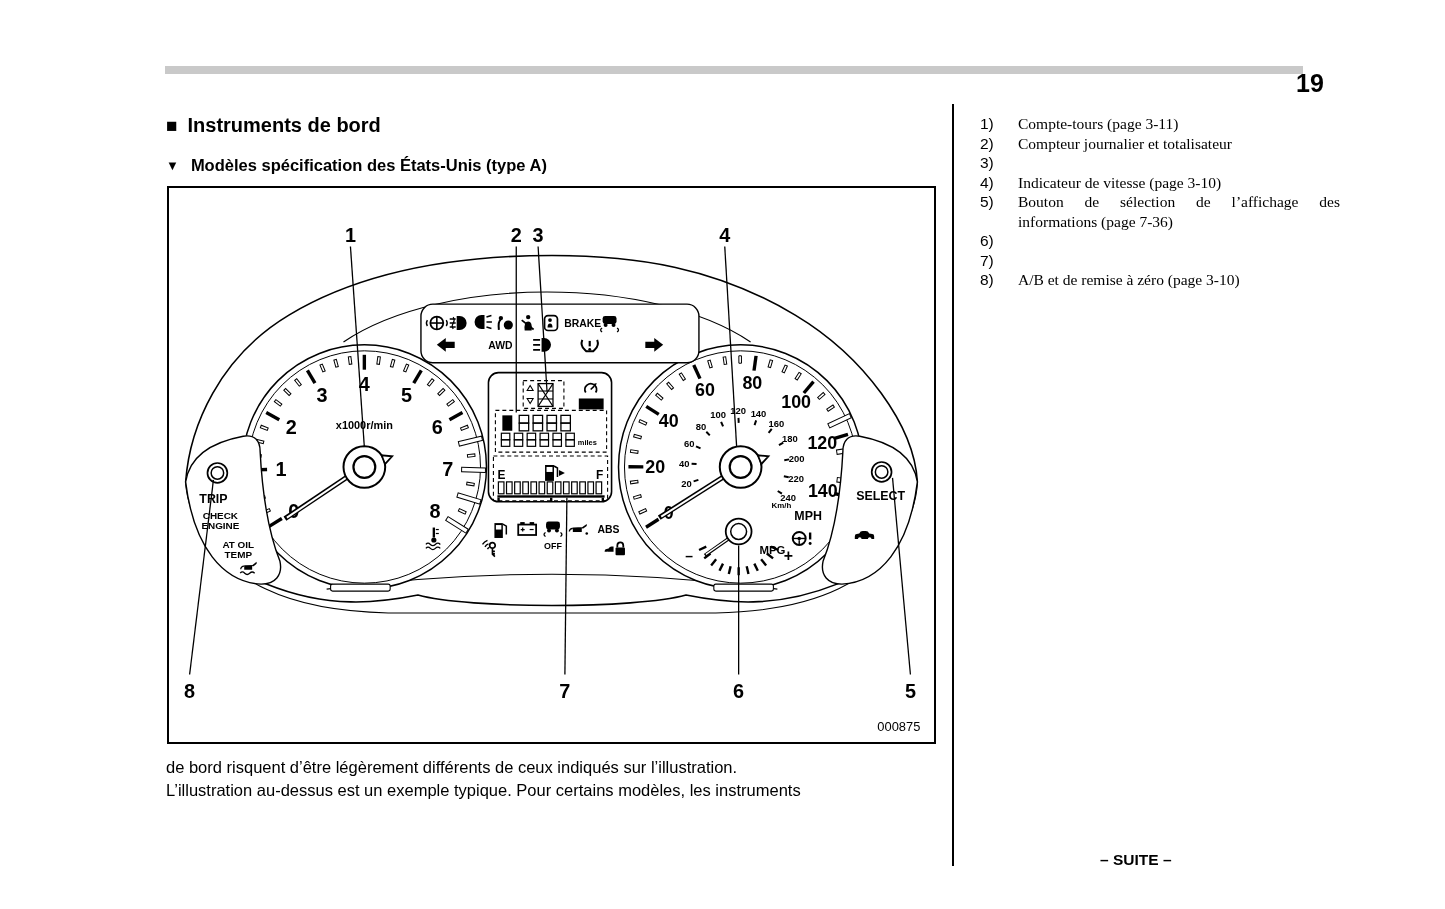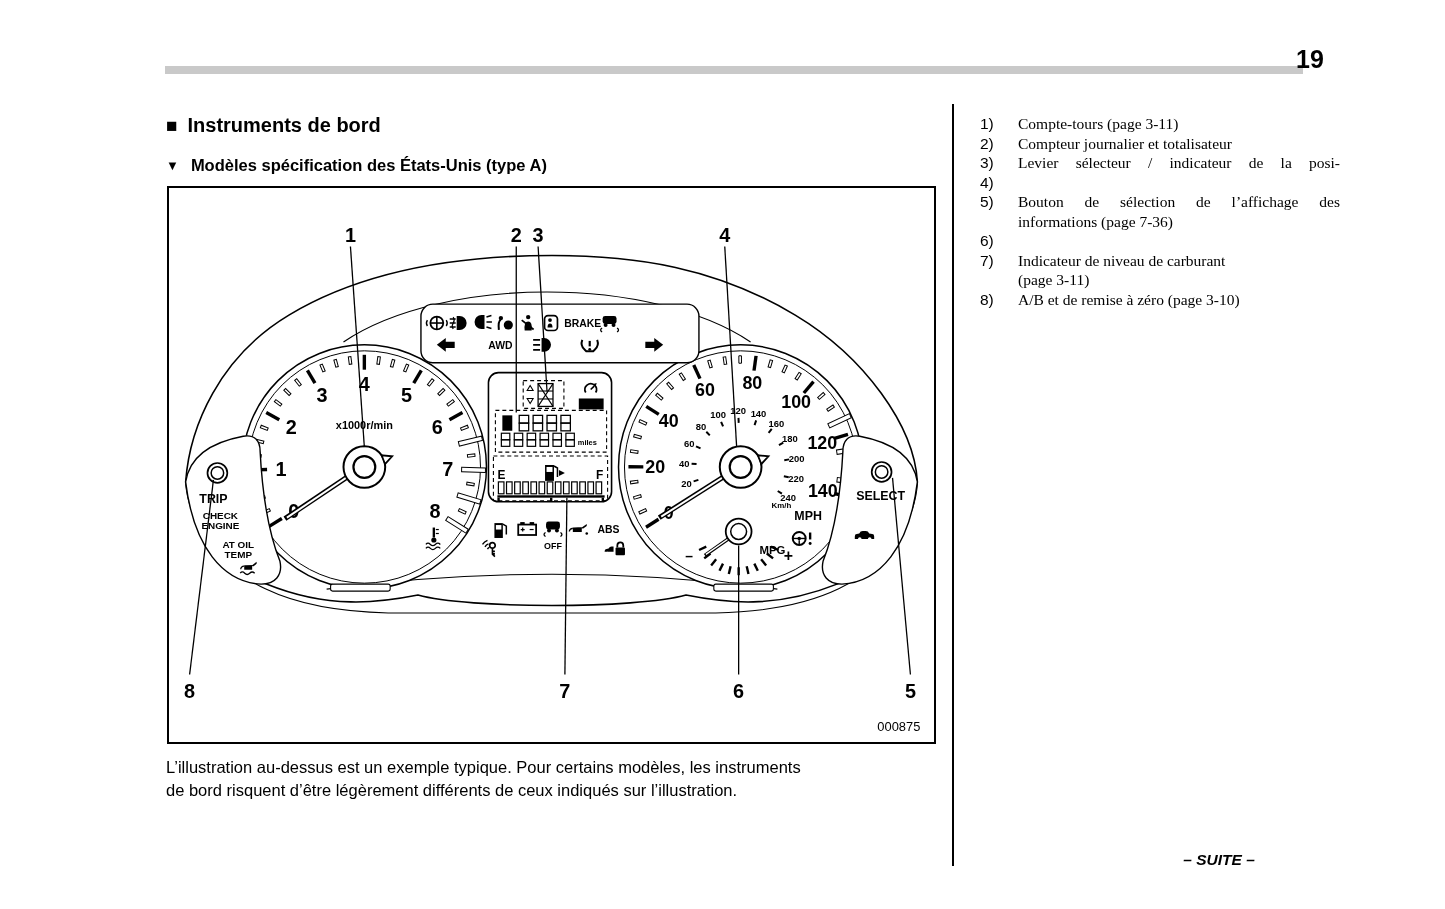--- a/index.html
+++ b/index.html
@@ -1,34 +1,34 @@
 <!DOCTYPE html>
 <html><head>
 <meta charset="utf-8">
 <style>
   html,body{margin:0;padding:0;}
   body{position:relative;width:1445px;height:909px;background:#fff;
        font-family:"Liberation Sans",sans-serif;color:#000;overflow:hidden;}
   .abs{position:absolute;}
   .topbar{left:165px;top:66px;width:1138px;height:8px;background:#c9c9c9;}
-  .pagenum{left:1296px;top:45px;width:60px;font-size:25px;font-weight:bold;}
+  .pagenum{left:1296px;top:69px;width:60px;font-size:25px;font-weight:bold;}
   .heading{left:166px;top:114px;font-size:20px;font-weight:bold;display:flex;align-items:center;gap:10px;}
   .heading .sq{font-size:19px;line-height:1;}
   .subheading{left:166px;top:156px;font-size:16.5px;font-weight:bold;display:flex;align-items:center;gap:12px;}
   .subheading .tri{font-size:13px;line-height:1;}
   .figure{left:167px;top:186px;width:765px;height:554px;border:2px solid #000;background:#fff;}
   .figure svg{display:block;width:100%;height:100%;}
   .caption{left:166px;top:756px;width:780px;font-size:16.5px;line-height:22.5px;}
   .vdivider{left:952px;top:104px;width:2px;height:762px;background:#000;}
   .reflist{left:980px;top:114px;width:362px;font-size:15.5px;line-height:19.5px;}
   .refrow{display:grid;grid-template-columns:38px 322px;}
   .refrow .num{}
   .refrow .txt div{width:322px;font-family:Liberation Serif, serif;}
   .refrow .txt div.j{text-align:justify;text-align-last:justify;}
-  .suite{left:1100px;top:851px;width:238px;text-align:center;font-weight:bold;font-style:italic;font-size:15.5px;}
+  .suite{left:1100px;top:851px;width:238px;text-align:left;font-weight:bold;font-size:15.5px;}
   svg text{font-family:"Liberation Sans",sans-serif;fill:#000;}
   .ln{stroke:#000;fill:none;}
 </style>
 </head>
 <body>
 
 <div class="abs topbar"></div>
 <div class="abs pagenum">19</div>
 
 <div class="abs heading">
@@ -460,64 +460,62 @@
     <text x="573" y="514">6</text>
     <text x="398" y="514">7</text>
     <text x="20" y="514">8</text>
   </g>
 
   <text x="756" y="547" font-size="13" text-anchor="end">000875</text>
 </svg>
 </div>
 
 <div class="abs caption">
+  <div>de bord risquent d’être légèrement différents de ceux indiqués sur l’illustration.</div>
   <div>L’illustration au-dessus est un exemple typique. Pour certains modèles, les instruments</div>
-  <div>de bord risquent d’être légèrement différents de ceux indiqués sur l’illustration.</div>
 </div>
 
 <div class="abs vdivider"></div>
 
 <div class="abs reflist" id="ref-list">
     <div class="refrow">
       <div class="num">1)</div>
       <div class="txt">
         <div>Compte-tours (page 3-11)</div>
       </div>
     </div>
     <div class="refrow">
       <div class="num">2)</div>
       <div class="txt">
         <div>Compteur journalier et totalisateur</div>
       </div>
     </div>
     <div class="refrow">
       <div class="num">3)</div>
       <div class="txt">
-        <div class="j">Levier sélecteur / indicateur de la posi-</div>
       </div>
     </div>
     <div class="refrow">
       <div class="num">4)</div>
+      <div class="txt">
+        <div>Indicateur de vitesse (page 3-10)</div>
+      </div>
     </div>
     <div class="refrow">
       <div class="num">5)</div>
       <div class="txt">
         <div class="j">Bouton de sélection de l’affichage des</div>
         <div>informations (page 7-36)</div>
       </div>
     </div>
     <div class="refrow">
       <div class="num">6)</div>
     </div>
     <div class="refrow">
       <div class="num">7)</div>
-      <div class="txt">
-        <div>Indicateur de niveau de carburant</div>
-        <div>(page 3-11)</div>
-      </div>
     </div>
     <div class="refrow">
       <div class="num">8)</div>
       <div class="txt">
         <div>A/B et de remise à zéro (page 3-10)</div>
       </div>
     </div>
   </div>
 
 <div class="abs suite">– SUITE –</div>

